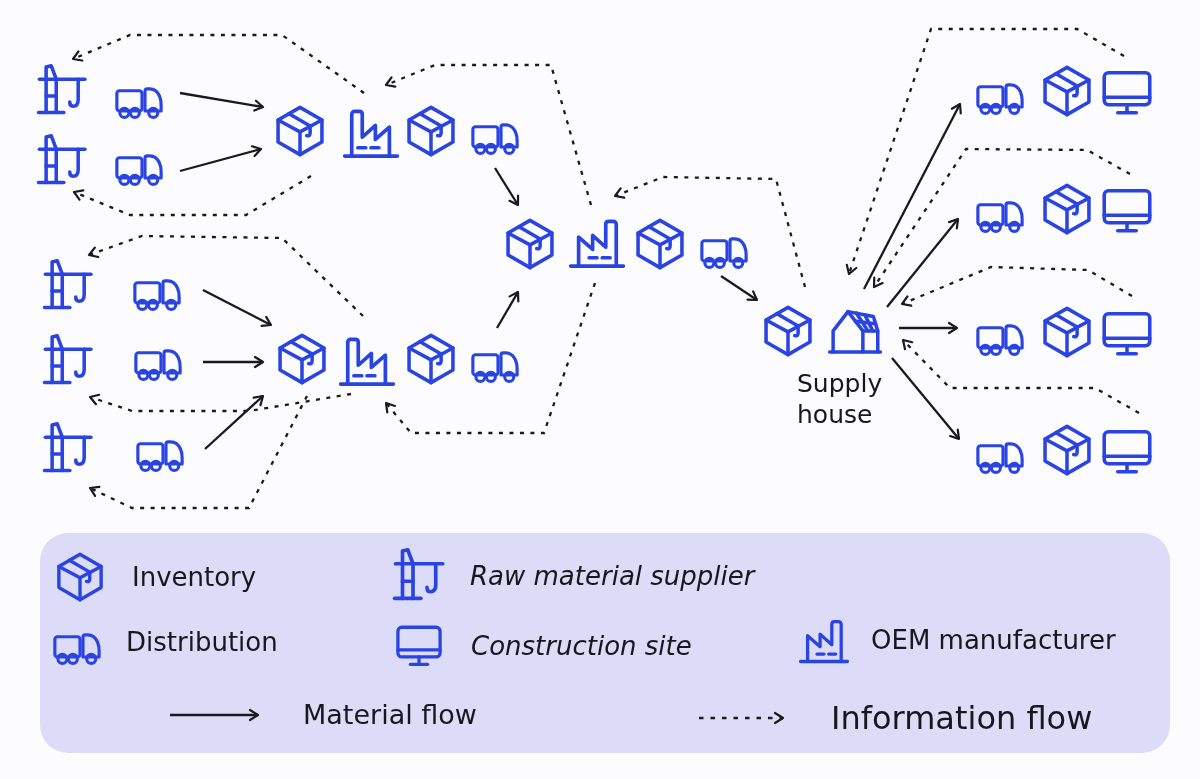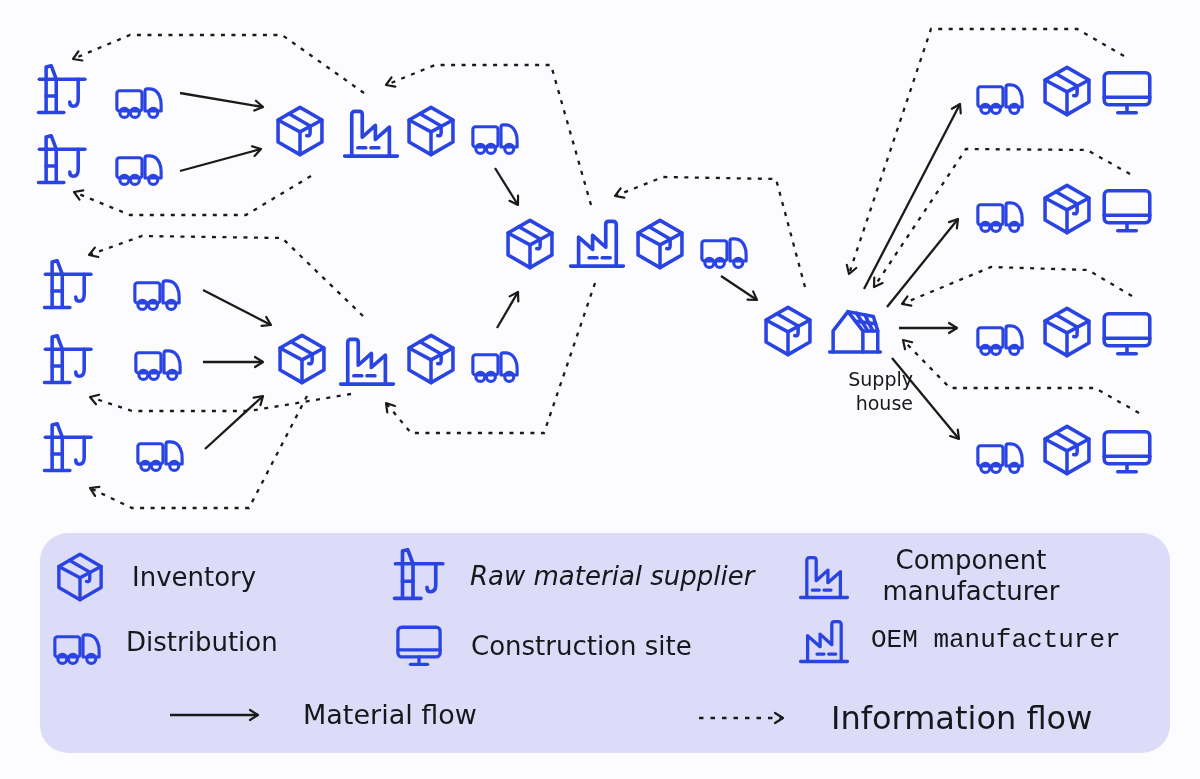--- a/index.html
+++ b/index.html
@@ -7,22 +7,22 @@
     --text_dark:#17171c; --page_bg:#fcfcfe;
   }
   html,body{margin:0;padding:0;}
   body{background:#fff;}
   .stage{position:relative;width:1200px;height:779px;background:var(--page_bg);
     overflow:hidden;font-family:"DejaVu Sans","Liberation Sans",sans-serif;color:var(--text_dark);}
   svg{display:block;}
   .diagram{position:absolute;left:0;top:0;color:var(--icon_blue);}
   .flow{stroke:var(--arrow_black);stroke-width:2.3;fill:none;}
   .flow.dash{stroke-dasharray:4 6.5;}
-  .node-label{position:absolute;left:797px;top:368px;width:116px;text-align:right;
-    font-size:19px;line-height:1.24;font-weight:500;color:var(--text_dark);}
+  .node-label{position:absolute;left:797px;top:368px;width:116px;text-align:left;
+    font-size:25px;line-height:1.24;font-weight:500;color:var(--text_dark);}
   .legend{position:absolute;left:40px;top:533px;width:1130px;height:220px;
     border-radius:28px;background:var(--legend_bg);}
   .li{position:absolute;display:flex;align-items:center;color:var(--icon_blue);}
   .ll{font-size:26px;font-weight:500;color:var(--text_dark);white-space:nowrap;}
   .ll.center{white-space:normal;text-align:center;width:200px;line-height:1.2;}
   .flowrow{position:absolute;display:flex;align-items:center;}
   .hidden-defs{position:absolute;width:0;height:0;overflow:hidden;}
 </style>
 </head>
 <body>
@@ -217,35 +217,29 @@
       <div class="ll" style="margin-left:18px;">Distribution</div>
     </div>
 
     <div class="li" style="left:352px;top:14px;font-style:italic;">
       <svg width="56" height="58" viewBox="0 0 64 64">
           <use href="#sym-crane"></use>
         </svg>
       <div class="ll" style="margin-left:22px;">Raw material supplier</div>
     </div>
 
-    <div class="li" style="left:353px;top:88px;">
+    <div class="li" style="left:353px;top:88px;font-style:italic;">
       <svg width="52" height="50" viewBox="0 0 64 64">
           <use href="#sym-monitor"></use>
         </svg>
       <div class="ll" style="margin-left:26px;">Construction site</div>
     </div>
 
-    <div class="li" style="left:759px;top:12px;">
-      <svg width="50" height="56" viewBox="0 0 64 64">
-          <use href="#sym-factc"></use>
-        </svg>
-      <div class="ll center" style="margin-left:22px;">Component manufacturer</div>
-    </div>
-
-    <div class="li" style="left:759px;top:79px;font-family:Liberation Mono, monospace;">
+
+    <div class="li" style="left:759px;top:79px;">
       <svg width="50" height="56" viewBox="0 0 64 64">
           <use href="#sym-facto"></use>
         </svg>
       <div class="ll" style="margin-left:22px;">OEM manufacturer</div>
     </div>
 
     <div class="flowrow" style="left:126px;top:166px;text-align:center;">
       <svg width="104" height="26" viewBox="0 0 104 26">
         <path class="flow" style="stroke-width:2.6" marker-end="url(#ah)" d="M4,13 H92"></path>
       </svg>

